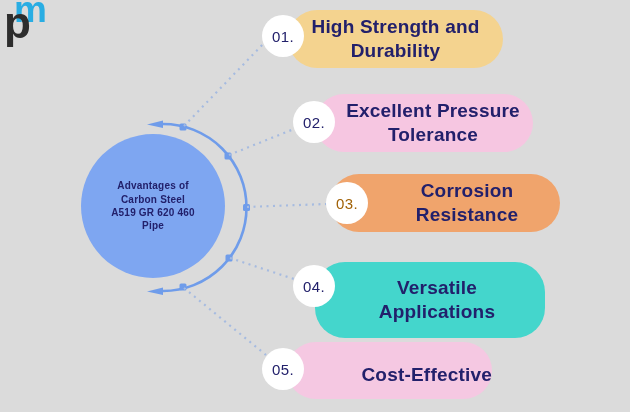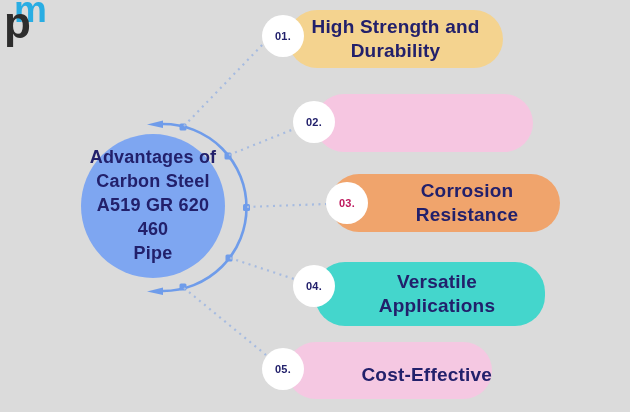--- a/index.html
+++ b/index.html
@@ -18,45 +18,45 @@
   
   svg.connectors{position:absolute;left:0;top:0;z-index:1;}
 
   
   .center-circle{
     position:absolute;left:81px;top:134px;width:144px;height:144px;
     border-radius:50%;display:flex;align-items:center;justify-content:center;
     text-align:center;z-index:2;
   }
   .center-text{
-    white-space:pre-line;font-weight:bold;font-size:18px;line-height:1.33;
+    white-space:pre-line;font-weight:bold;font-size:10px;line-height:1.33;
     letter-spacing:.2px;
   }
 
   
   .pill{
     position:absolute;display:flex;align-items:center;justify-content:center;
     border-radius:30px;text-align:center;z-index:2;
   }
   .pill-label{white-space:pre-line;font-weight:bold;font-size:19px;line-height:1.25;letter-spacing:.2px;}
   .badge{
     position:absolute;width:42px;height:42px;border-radius:50%;background:#ffffff;
     display:flex;align-items:center;justify-content:center;z-index:3;
   }
-  .badge span{font-weight:bold;font-size:11px;letter-spacing:.3px;}
+  .badge span{font-weight:normal;font-size:15px;letter-spacing:.3px;}
 
   .pill1{left:288px;top:10px;width:215px;height:58px;}
   .pill1 .badge{left:-26px;top:5px;}
   .pill2{left:315px;top:94px;width:218px;height:58px;}
   .pill2 .badge{left:-22px;top:7px;}
   .pill2 .pill-label{padding-left:18px;}
   .pill3{left:330px;top:174px;width:230px;height:58px;}
   .pill3 .badge{left:-4px;top:8px;}
   .pill3 .pill-label{padding-left:44px;}
-  .pill4{left:315px;top:262px;width:230px;height:64px;border-radius:30px;}
+  .pill4{left:315px;top:262px;width:230px;height:76px;border-radius:30px;}
   .pill4 .badge{left:-22px;top:3px;}
   .pill4 .pill-label{padding-left:14px;}
   .pill5{left:287px;top:342px;width:205px;height:57px;}
   .pill5 .badge{left:-25px;top:6px;}
   .pill5 .pill-label{padding-left:10px;margin-top:8px;}
 </style>
 </head>
 <body>
 
 <div class="canvas">
@@ -98,25 +98,27 @@
       <span style="color: rgb(34, 32, 107);">01.</span>
     </div>
     <div class="pill-label" style="color: rgb(34, 32, 107);">High Strength and
 Durability</div>
   </div>
 
   <div class="pill pill2" style="background: rgb(246, 198, 225); align-items: center;">
     <div class="badge">
       <span style="color: rgb(34, 32, 107);">02.</span>
     </div>
+    <div class="pill-label" style="color: rgb(34, 32, 107);">Excellent Pressure
+Tolerance</div>
   </div>
 
   <div class="pill pill3" style="background: rgb(240, 164, 108);">
     <div class="badge">
-      <span style="color: #be185d;">03.</span>
+      <span style="color: #a16207;">03.</span>
     </div>
     <div class="pill-label" style="color: rgb(34, 32, 107);">Corrosion Resistance</div>
   </div>
 
   <div class="pill pill4" style="background: rgb(68, 214, 204);">
     <div class="badge">
       <span style="color: rgb(34, 32, 107);">04.</span>
     </div>
     <div class="pill-label" style="color: rgb(34, 32, 107);">Versatile
 Applications</div>

